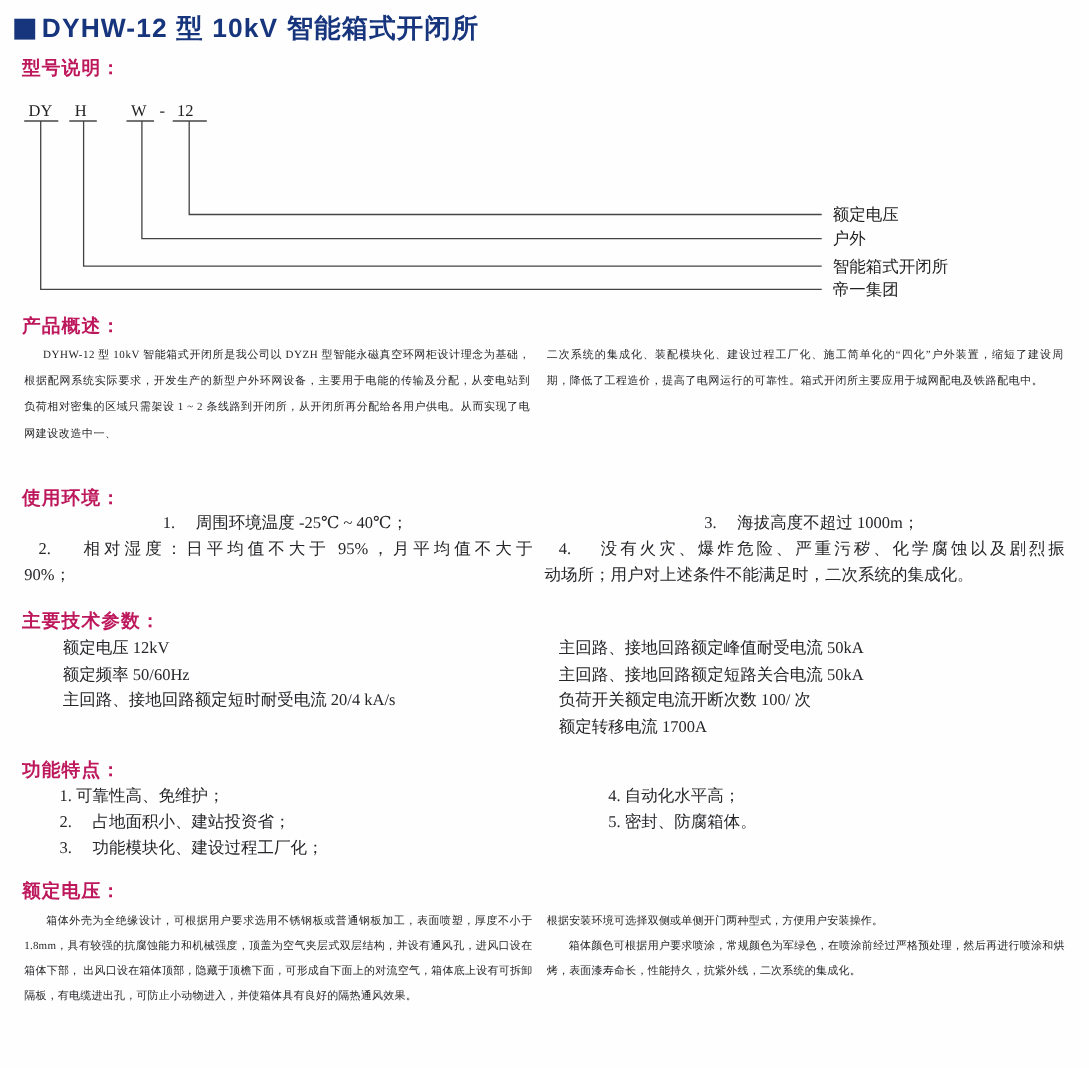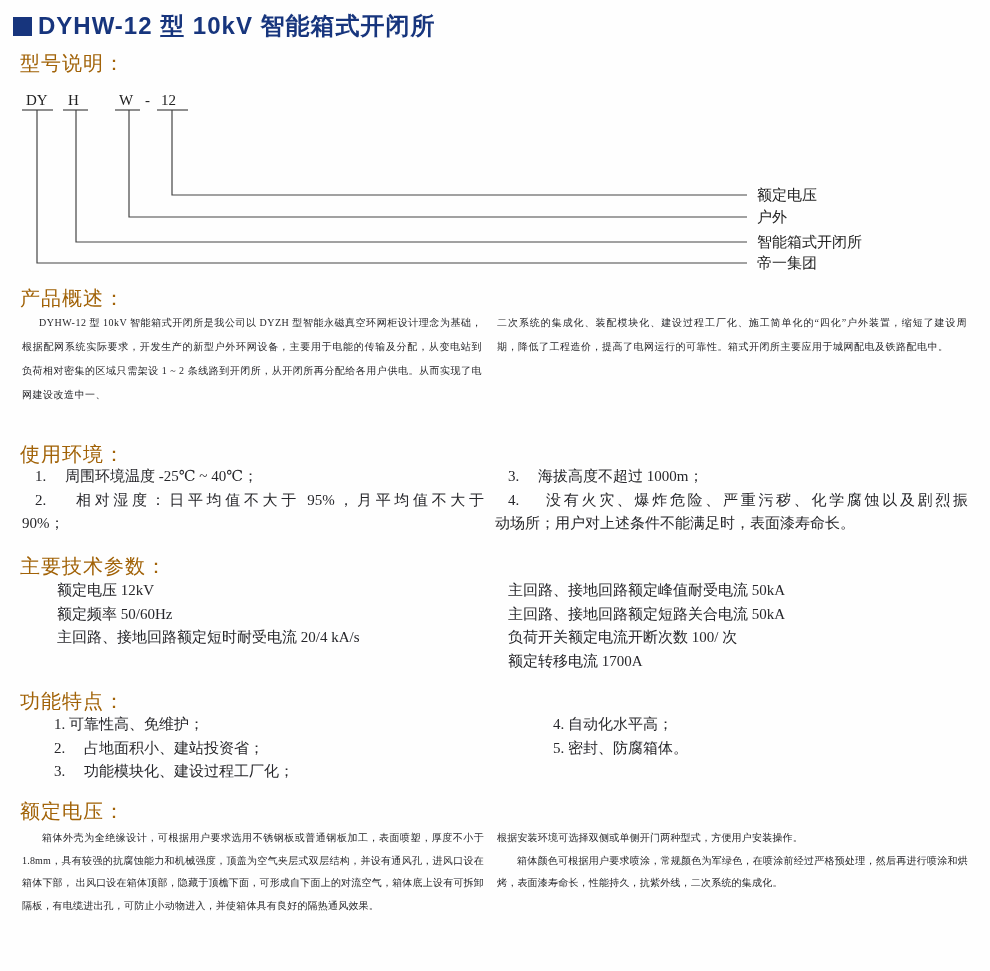--- a/index.html
+++ b/index.html
@@ -17,35 +17,35 @@
   .doc-title{position:absolute;left:13px;top:10px;display:flex;align-items:center;}
   .sq{width:19px;height:19px;background:#17357d;display:inline-block;margin-right:6px;}
   .doc-title .t{
     font-family:"Liberation Sans","DejaVu Sans",sans-serif;
     font-weight:bold;font-size:24px;color:#17357d;letter-spacing:1px;white-space:nowrap;
   }
 
   
   .sec-h{
     position:absolute;left:20px;
-    font-weight:normal;font-size:20px;color:#a16207;letter-spacing:1px;white-space:nowrap;
+    font-weight:bold;font-size:17px;color:#be185d;letter-spacing:1px;white-space:nowrap;
   }
 
   
   .diagram{position:absolute;left:20px;top:88px;}
   .diagram text{font-family:"Liberation Serif","DejaVu Serif",serif;font-size:15px;fill:#222222;}
 
   
   .para{
     position:absolute;font-size:10px;line-height:24px;letter-spacing:0.5px;
     text-align:justify;margin:0;
   }
   .lines{position:absolute;font-size:15px;}
   .lines .ln{line-height:23.5px;white-space:nowrap;}
-  .env .num{padding-left:13px;}
+  .env .num{padding-left:13px;text-align:center;}
   .env .fill{text-align:justify;text-align-last:justify;white-space:normal;font-family:Liberation Serif, serif;}
   .tech-l .ln{padding-left:35px;}
   .tech-r .ln{padding-left:11px;}
   .feat-l .ln{padding-left:32px;}
   .feat-r .ln{padding-left:56px;}
   .box-para{line-height:22.6px;letter-spacing:0.2px;}
   .ind2{text-indent:2em;}
   .ind1{text-indent:17px;}
   p.m0{margin:0;}
 </style>
@@ -89,21 +89,21 @@
 
   <div class="sec-h" style="top:441px">使用环境：</div>
   <div class="lines env" style="top:465px;left:22px;width:462px">
     <div class="ln num">1.　 周围环境温度 -25℃ ~ 40℃；</div>
     <div class="ln num fill">2.　 相对湿度：日平均值不大于 95%，月平均值不大于</div>
     <div class="ln">90%；</div>
   </div>
   <div class="lines env" style="top:465px;left:495px;width:473px">
     <div class="ln num">3.　 海拔高度不超过 1000m；</div>
     <div class="ln num fill">4.　 没有火灾、爆炸危险、严重污秽、化学腐蚀以及剧烈振</div>
-    <div class="ln">动场所；用户对上述条件不能满足时，表面漆寿命长。</div>
+    <div class="ln">动场所；用户对上述条件不能满足时，二次系统的集成化。</div>
   </div>
 
   <div class="sec-h" style="top:553px">主要技术参数：</div>
   <div class="lines tech-l" style="top:579px;left:22px;width:462px">
     <div class="ln">额定电压 12kV</div>
     <div class="ln">额定频率 50/60Hz</div>
     <div class="ln">主回路、接地回路额定短时耐受电流 20/4 kA/s</div>
   </div>
   <div class="lines tech-r" style="top:579px;left:497px;width:471px">
     <div class="ln">主回路、接地回路额定峰值耐受电流 50kA</div>

